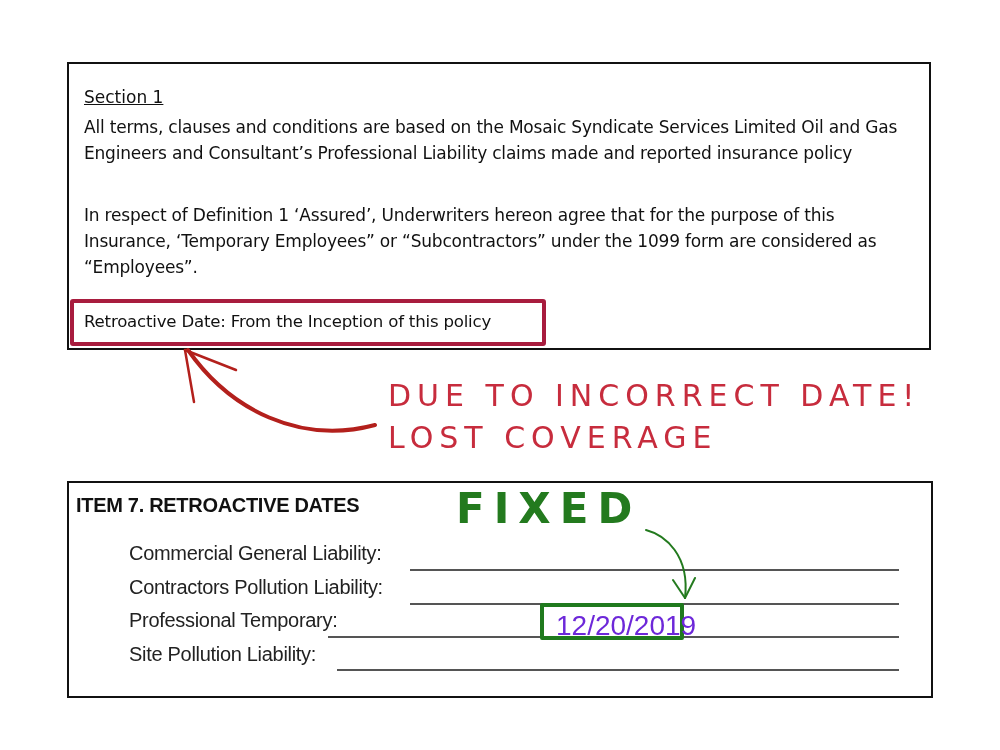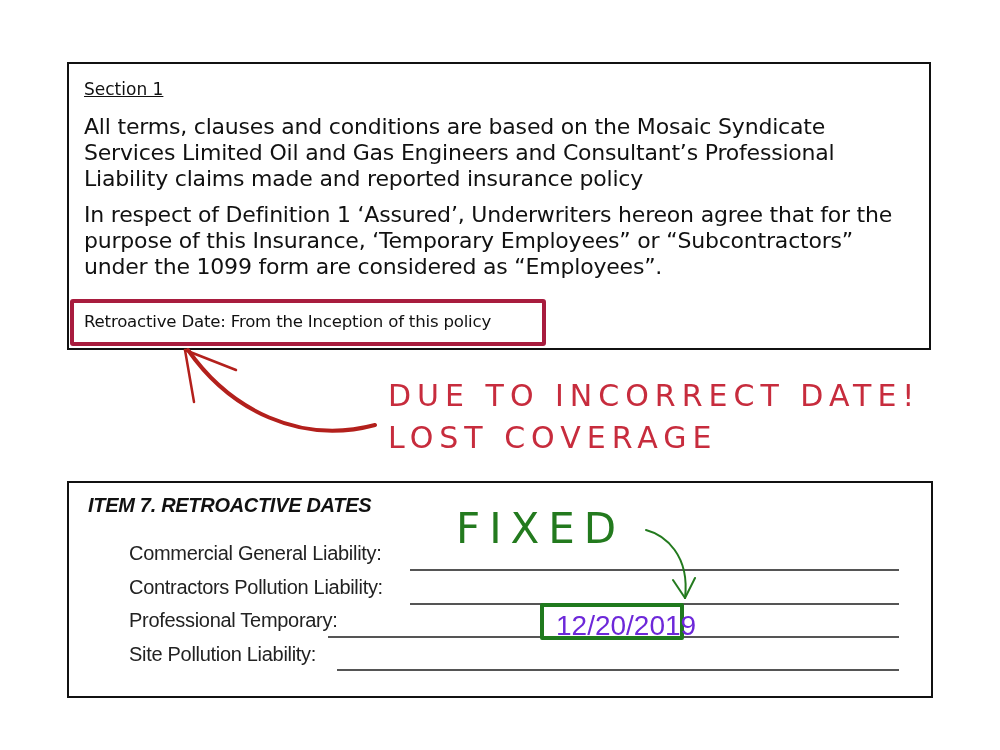--- a/index.html
+++ b/index.html
@@ -5,26 +5,26 @@
     html, body { margin: 0; padding: 0; }
     body {
       width: 1000px; height: 750px; background: #ffffff; position: relative; overflow: hidden;
       font-family: "Liberation Sans", sans-serif; color: #111;
     }
     .box1 {
       position: absolute; left: 67px; top: 62px; width: 864px; height: 288px;
       border: 2px solid #111; box-sizing: border-box;
     }
     .sec-title {
-      position: absolute; left: 84px; top: 79px; font-size: 18px; text-decoration: underline;
+      position: absolute; left: 84px; top: 87px; font-size: 18px; text-decoration: underline;
       font-family: "DejaVu Sans", sans-serif; font-size: 17px;
     }
     .para {
       position: absolute; left: 84px; width: 830px; font-family: "DejaVu Sans", sans-serif;
-      font-size: 22px; line-height: 26px; color: #111; letter-spacing: -0.2px;
+      font-size: 17px; line-height: 26px; color: #111; letter-spacing: -0.2px;
     }
     .p1 { top: 114px; }
     .p2 { top: 202px; }
     .retro-box {
       position: absolute; left: 70px; top: 299px; width: 476px; height: 47px;
       border: 4px solid #a81c3e; border-radius: 3px; box-sizing: border-box;
     }
     .retro-text {
       position: absolute; left: 84px; top: 312px; font-family: "DejaVu Sans", sans-serif;
       font-size: 16.6px; letter-spacing: -0.2px; text-align: center;
@@ -33,31 +33,31 @@
       position: absolute; left: 388px; top: 375px; color: #c72c3d;
       font-family: "DejaVu Sans", sans-serif; font-size: 30px; letter-spacing: 6px; line-height: 42px;
       font-weight: normal;
     }
     .arrow-svg { position: absolute; left: 0; top: 0; }
     .box2 {
       position: absolute; left: 67px; top: 481px; width: 866px; height: 217px;
       border: 2px solid #111; box-sizing: border-box;
     }
     .item-title {
-      position: absolute; left: 88px; top: 494px; font-weight: bold; font-size: 20px; letter-spacing: -0.3px; font-style: italic;
+      position: absolute; left: 76px; top: 494px; font-weight: bold; font-size: 20px; letter-spacing: -0.3px;
     }
     .lbl {
       position: absolute; left: 90px; font-size: 20px; color: #222; letter-spacing: -0.3px; margin-left: 39px;
     }
     .line {
       position: absolute; height: 2px; background: #555; right: 101px;
     }
     .fixed {
-      position: absolute; left: 456px; top: 504px; color: #237a1e; font-size: 42px;
-      letter-spacing: 9px; font-family: "DejaVu Sans", sans-serif; font-weight: normal;
+      position: absolute; left: 456px; top: 484px; color: #237a1e; font-size: 42px;
+      letter-spacing: 9px; font-family: "DejaVu Sans", sans-serif; font-weight: bold;
     }
     .date-box {
       position: absolute; left: 540px; top: 603px; width: 144px; height: 37px;
       border: 4px solid #1f7a1d; border-radius: 2px; box-sizing: border-box; background: #fff;
     }
     .date-text {
       position: absolute; left: 556px; top: 610px; font-size: 28px; color: #6d28d9;
     }
   </style>
 </head>

